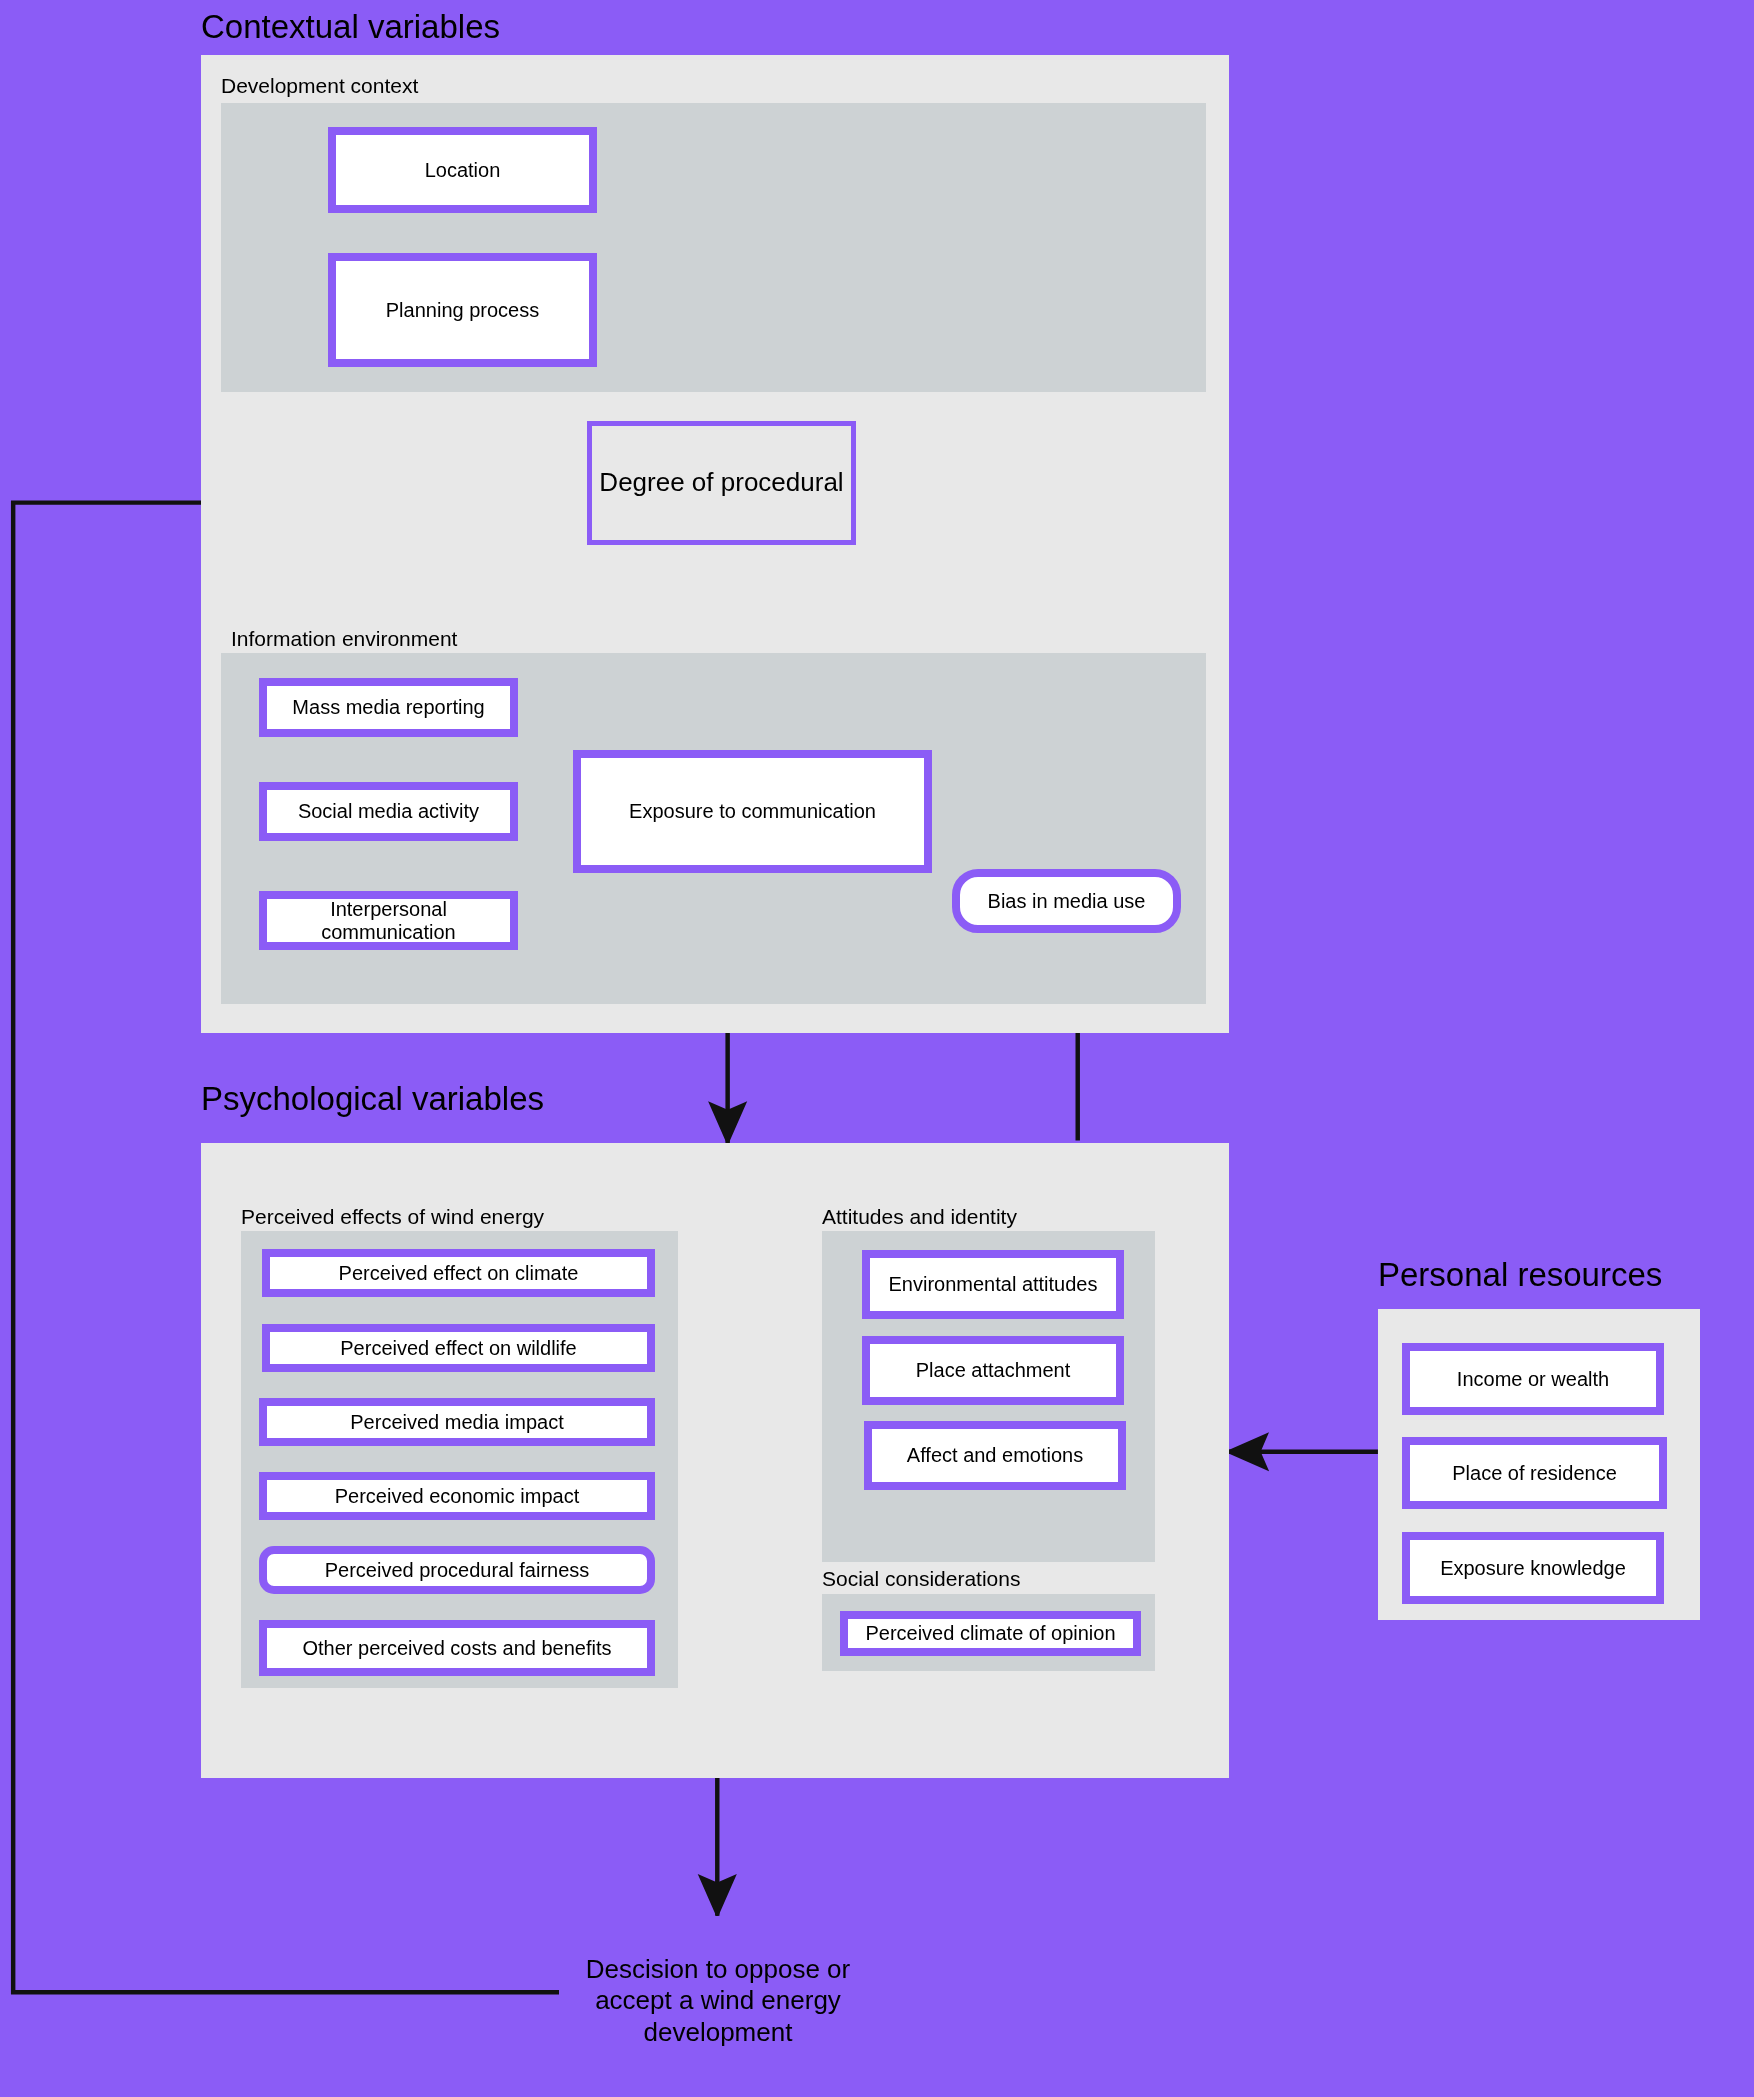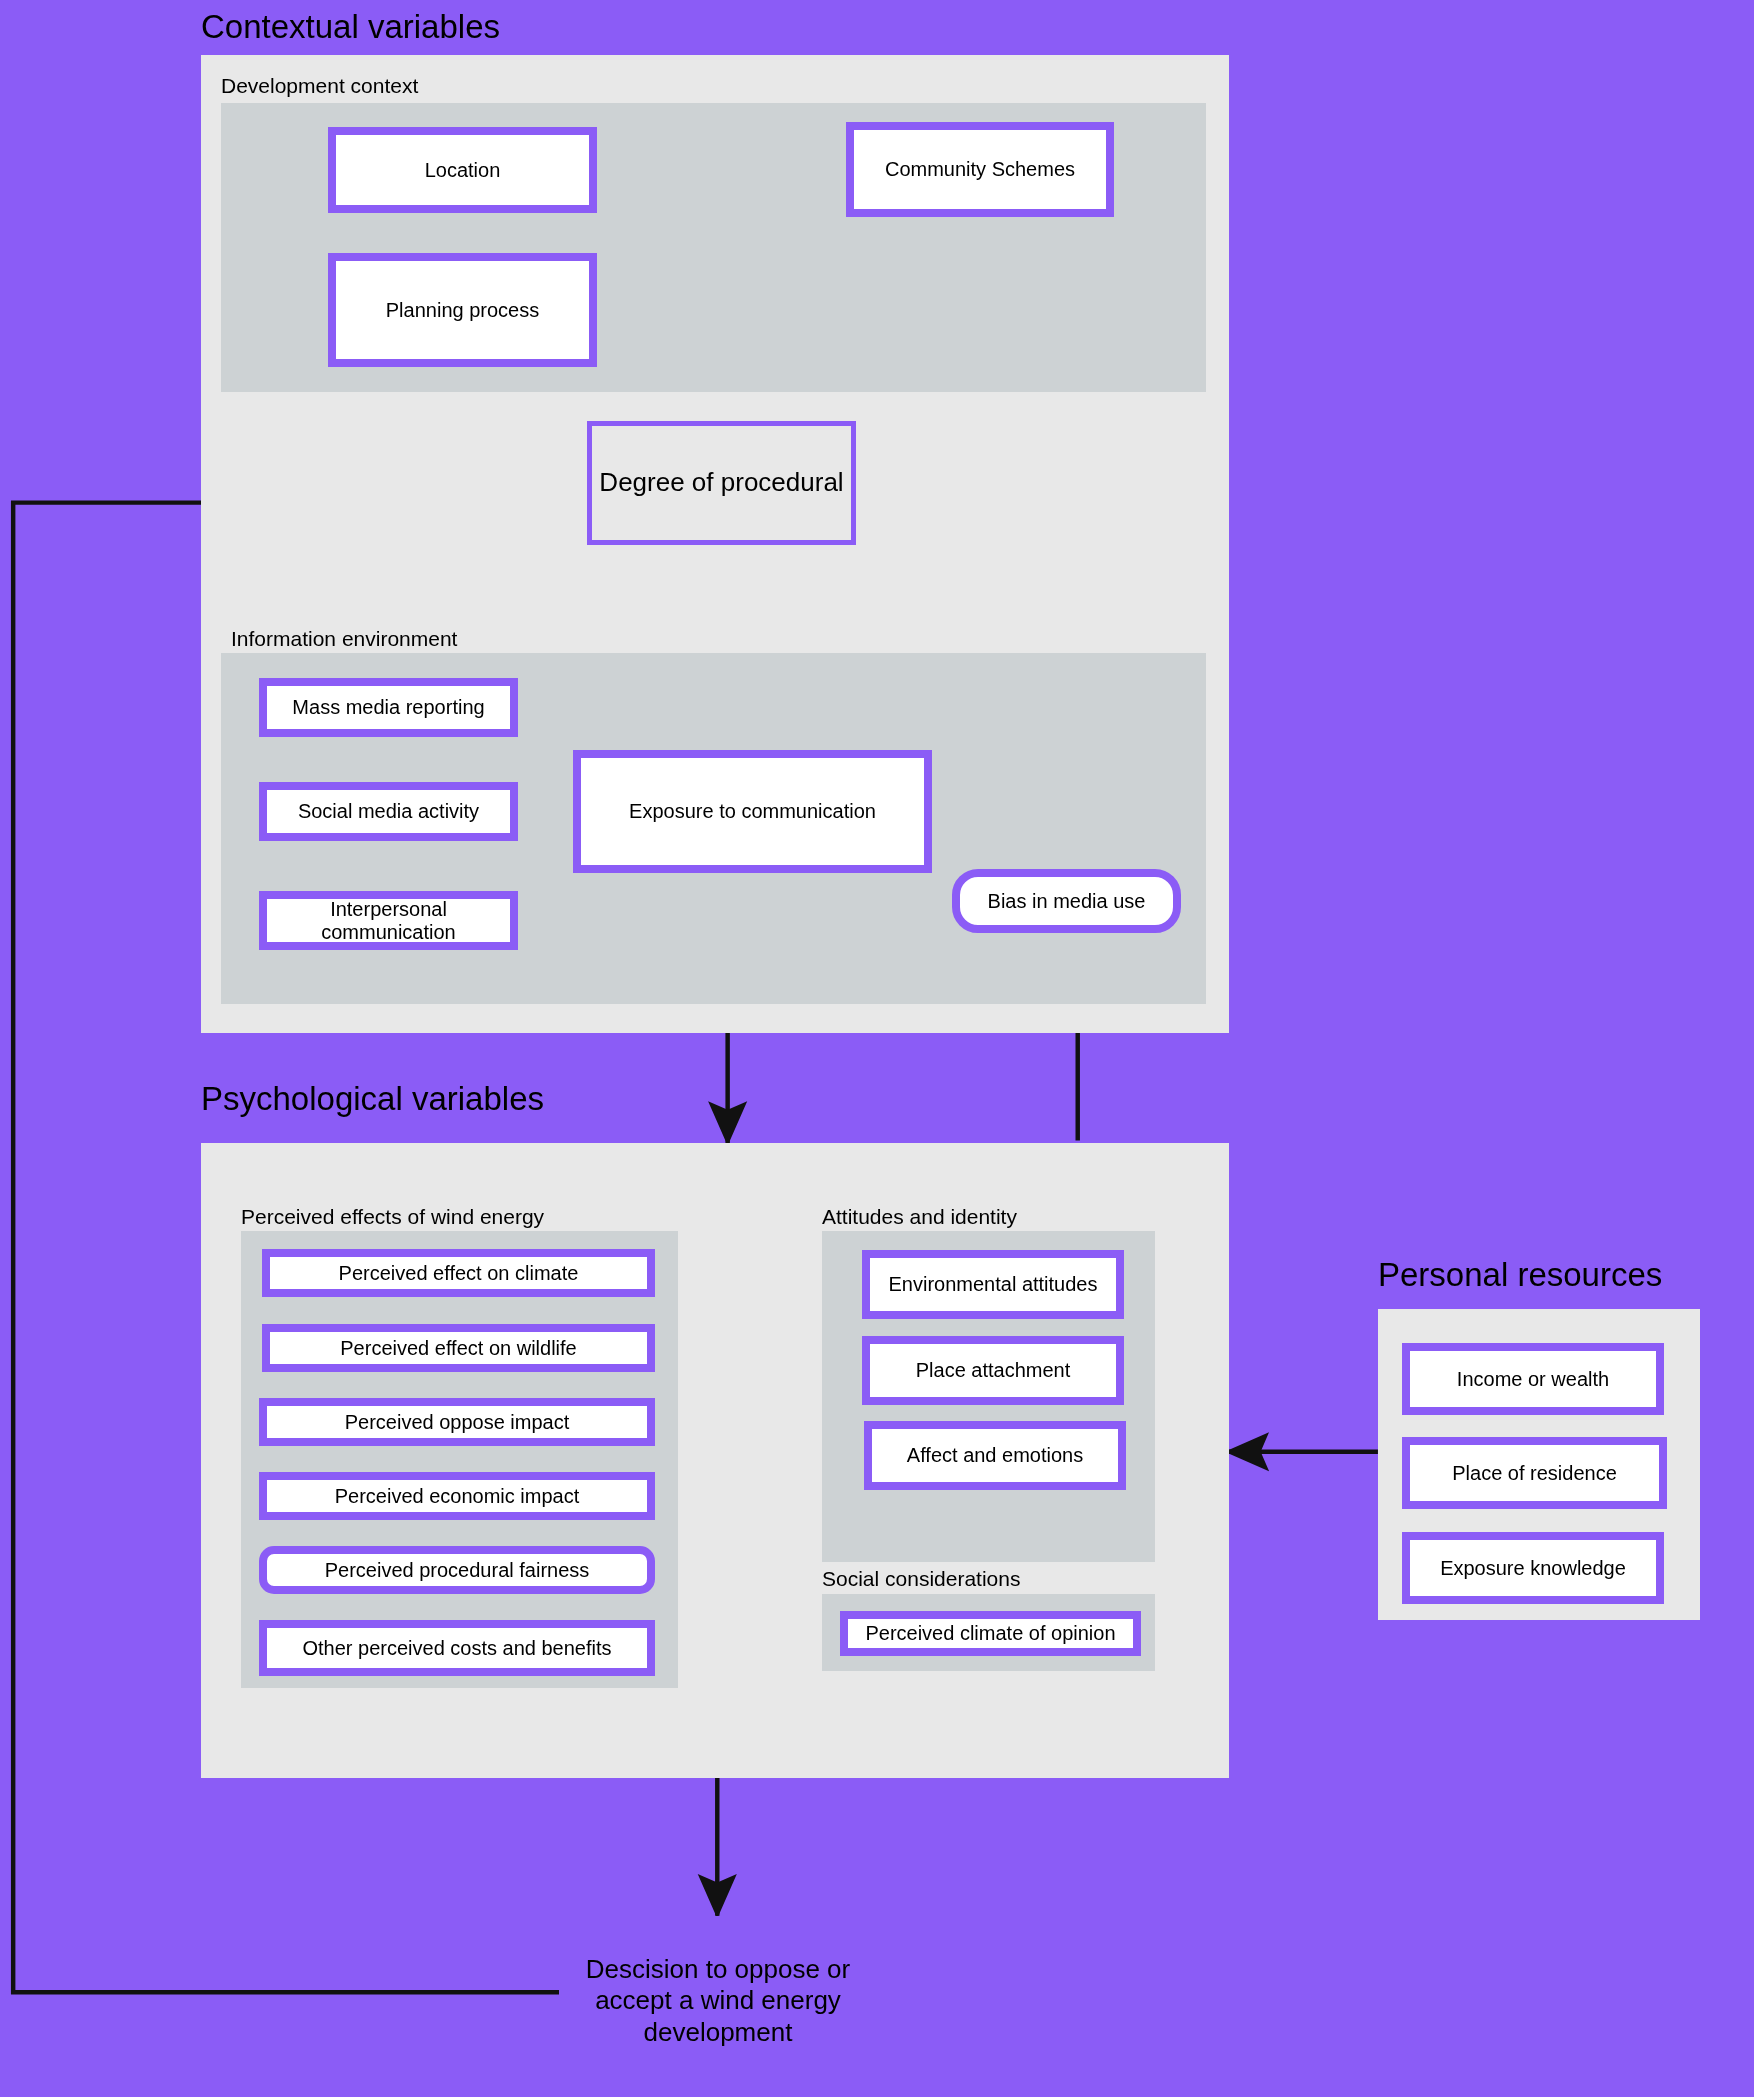--- a/index.html
+++ b/index.html
@@ -70,21 +70,20 @@
   <div class="panel panel-outer" style="left:201px;top:55px;width:1028px;height:978px;"></div>
 
   <div class="grp-title" style="left:221px;top:75px;">Development context</div>
 
   <div class="panel panel-inner" style="left:221px;top:103px;width:985px;height:289px;"></div>
 
   <div class="node" style="left:328px;top:127px;width:269px;height:86px;">Location</div>
 
   <div class="node" style="left:328px;top:253px;width:269px;height:114px;">Planning process</div>
 
-  <div class="node" style="left:846px;top:122px;width:268px;height:95px;">Community Schemes</div>
 
 
   <div class="node thick" style="left:587px;top:421px;width:269px;height:124px;">Degree of procedural</div>
 
   <div class="grp-title" style="left:231px;top:628px;">Information environment</div>
 
   <div class="panel panel-inner" style="left:221px;top:653px;width:985px;height:351px;"></div>
 
   <div class="node" style="left:259px;top:678px;width:259px;height:59px;">Mass media reporting</div>
 
@@ -99,21 +98,21 @@
   <div class="sec-title" style="left:201px;top:1082px;">Psychological variables</div>
 
   <div class="panel panel-outer" style="left:201px;top:1143px;width:1028px;height:635px;"></div>
 
   <div class="grp-title" style="left:241px;top:1206px;">Perceived effects of wind energy</div>
 
   <div class="panel panel-inner" style="left:241px;top:1231px;width:437px;height:457px;"></div>
 
   <div class="node" style="left:262px;top:1249px;width:393px;height:48px;">Perceived effect on climate</div>
   <div class="node" style="left:262px;top:1324px;width:393px;height:48px;">Perceived effect on wildlife</div>
-  <div class="node" style="left:259px;top:1398px;width:396px;height:48px;">Perceived oppose impact</div>
+  <div class="node" style="left:259px;top:1398px;width:396px;height:48px;">Perceived media impact</div>
   <div class="node" style="left:259px;top:1472px;width:396px;height:48px;">Perceived economic impact</div>
   <div class="node" style="left:259px;top:1546px;width:396px;height:48px;border-radius:15px;">Perceived procedural fairness</div>
   <div class="node" style="left:259px;top:1620px;width:396px;height:56px;">Other perceived costs and benefits</div>
 
   <div class="grp-title" style="left:822px;top:1206px;">Attitudes and identity</div>
 
   <div class="panel panel-inner" style="left:822px;top:1231px;width:333px;height:331px;"></div>
 
   <div class="node" style="left:862px;top:1250px;width:262px;height:69px;">Environmental attitudes</div>
   <div class="node" style="left:862px;top:1336px;width:262px;height:69px;">Place attachment</div>

